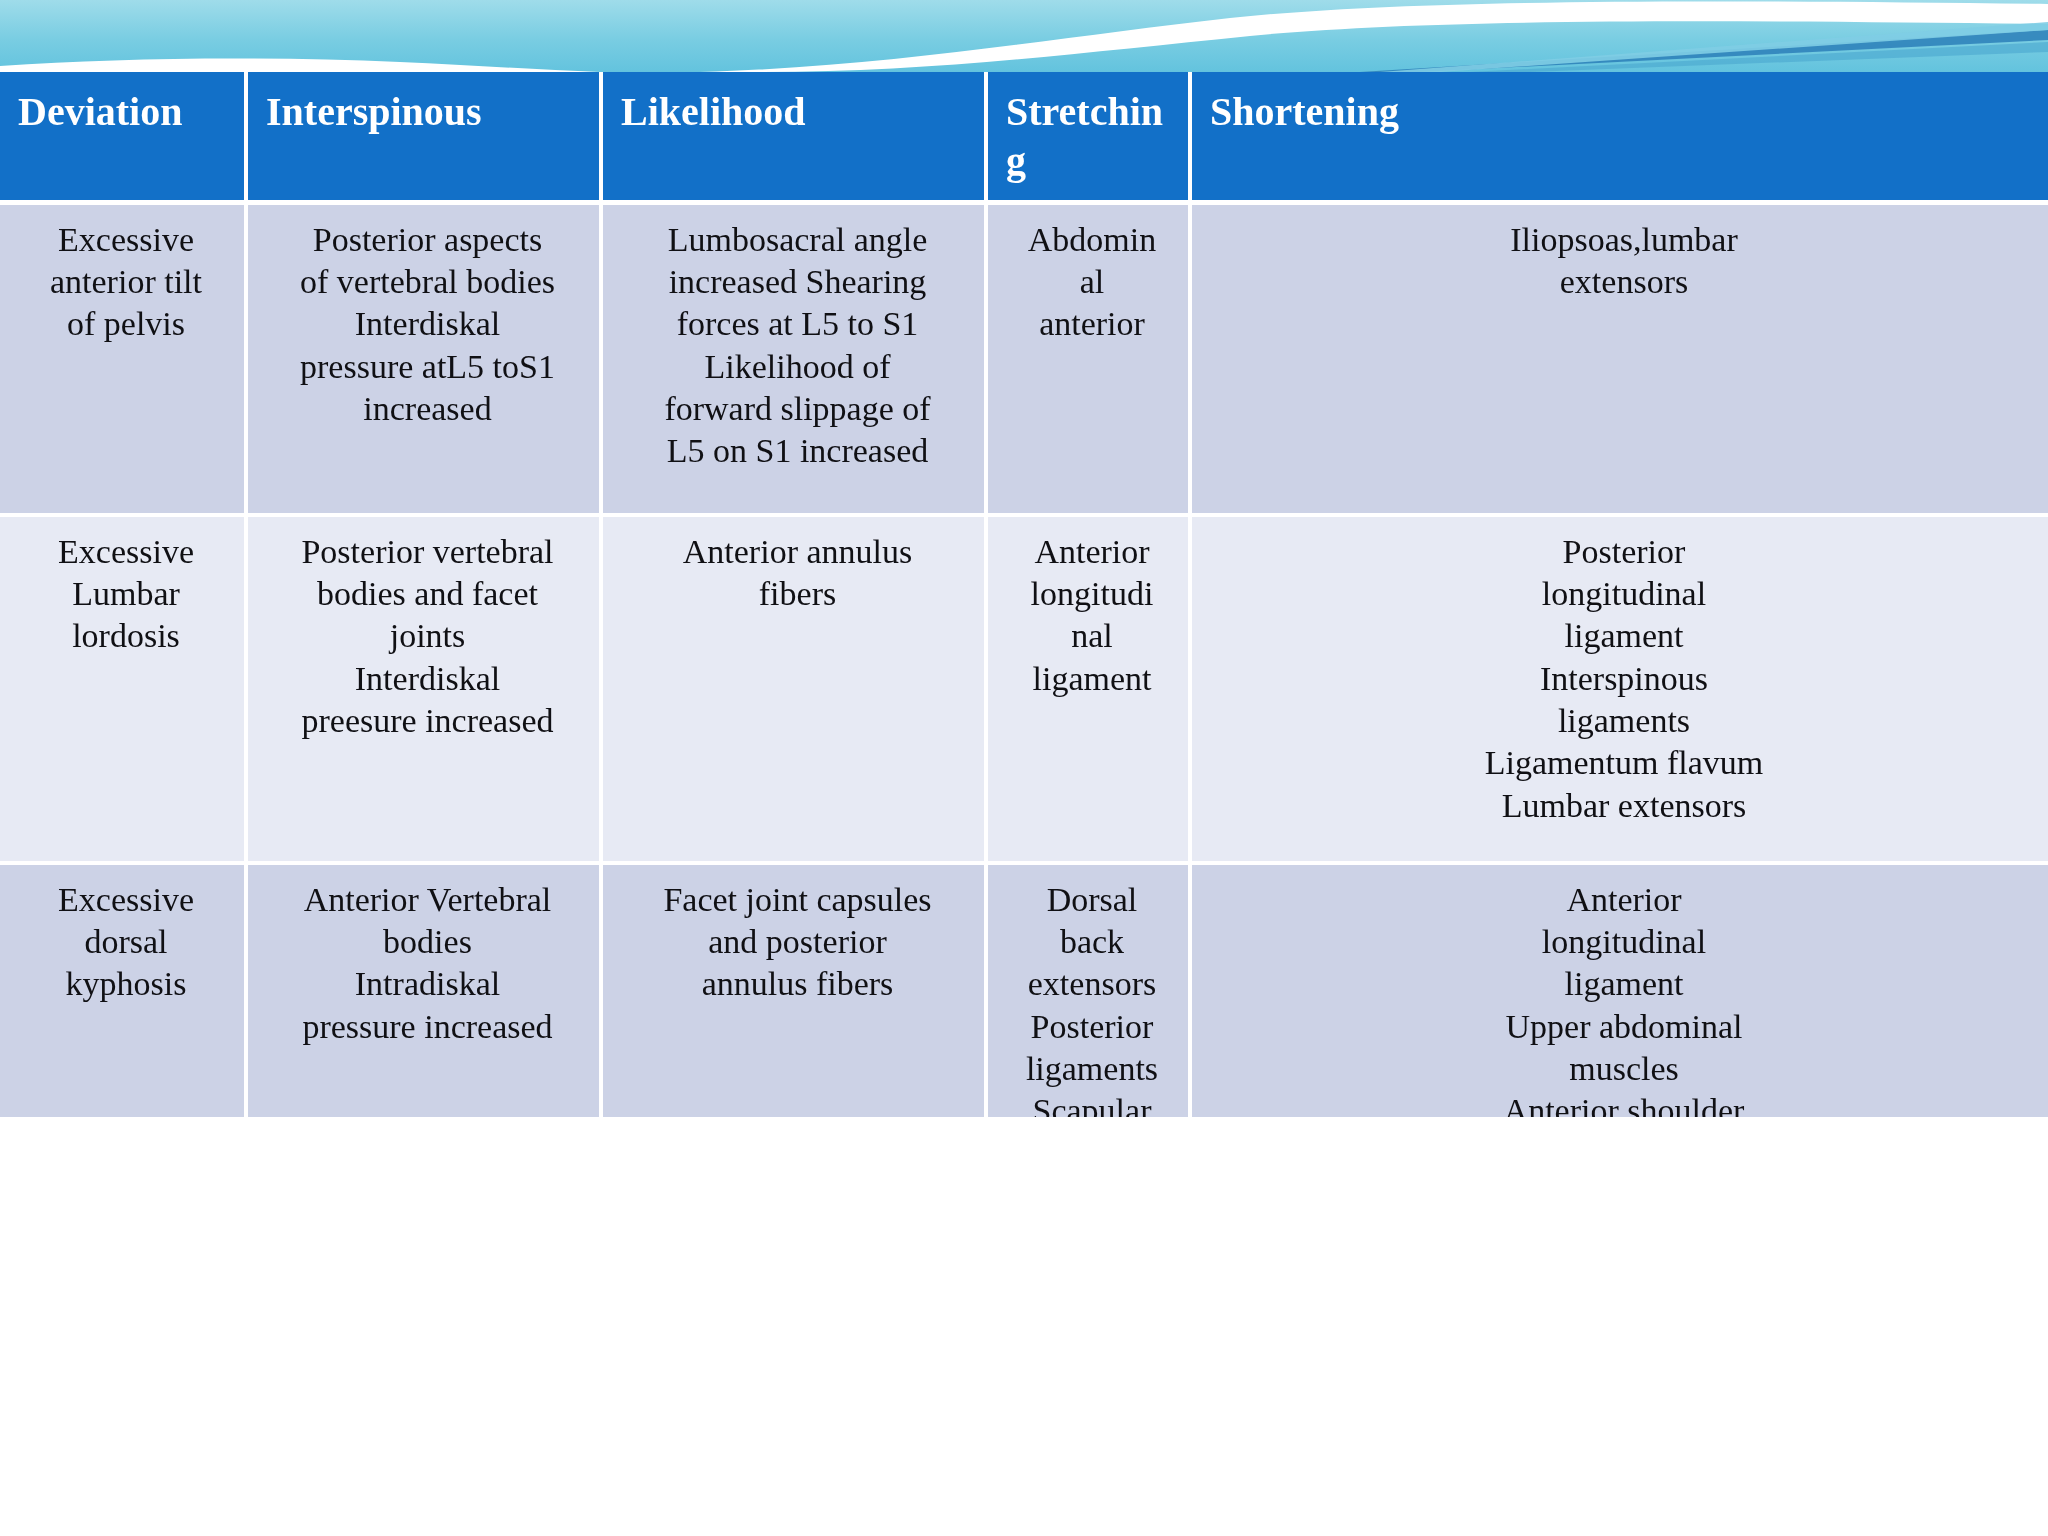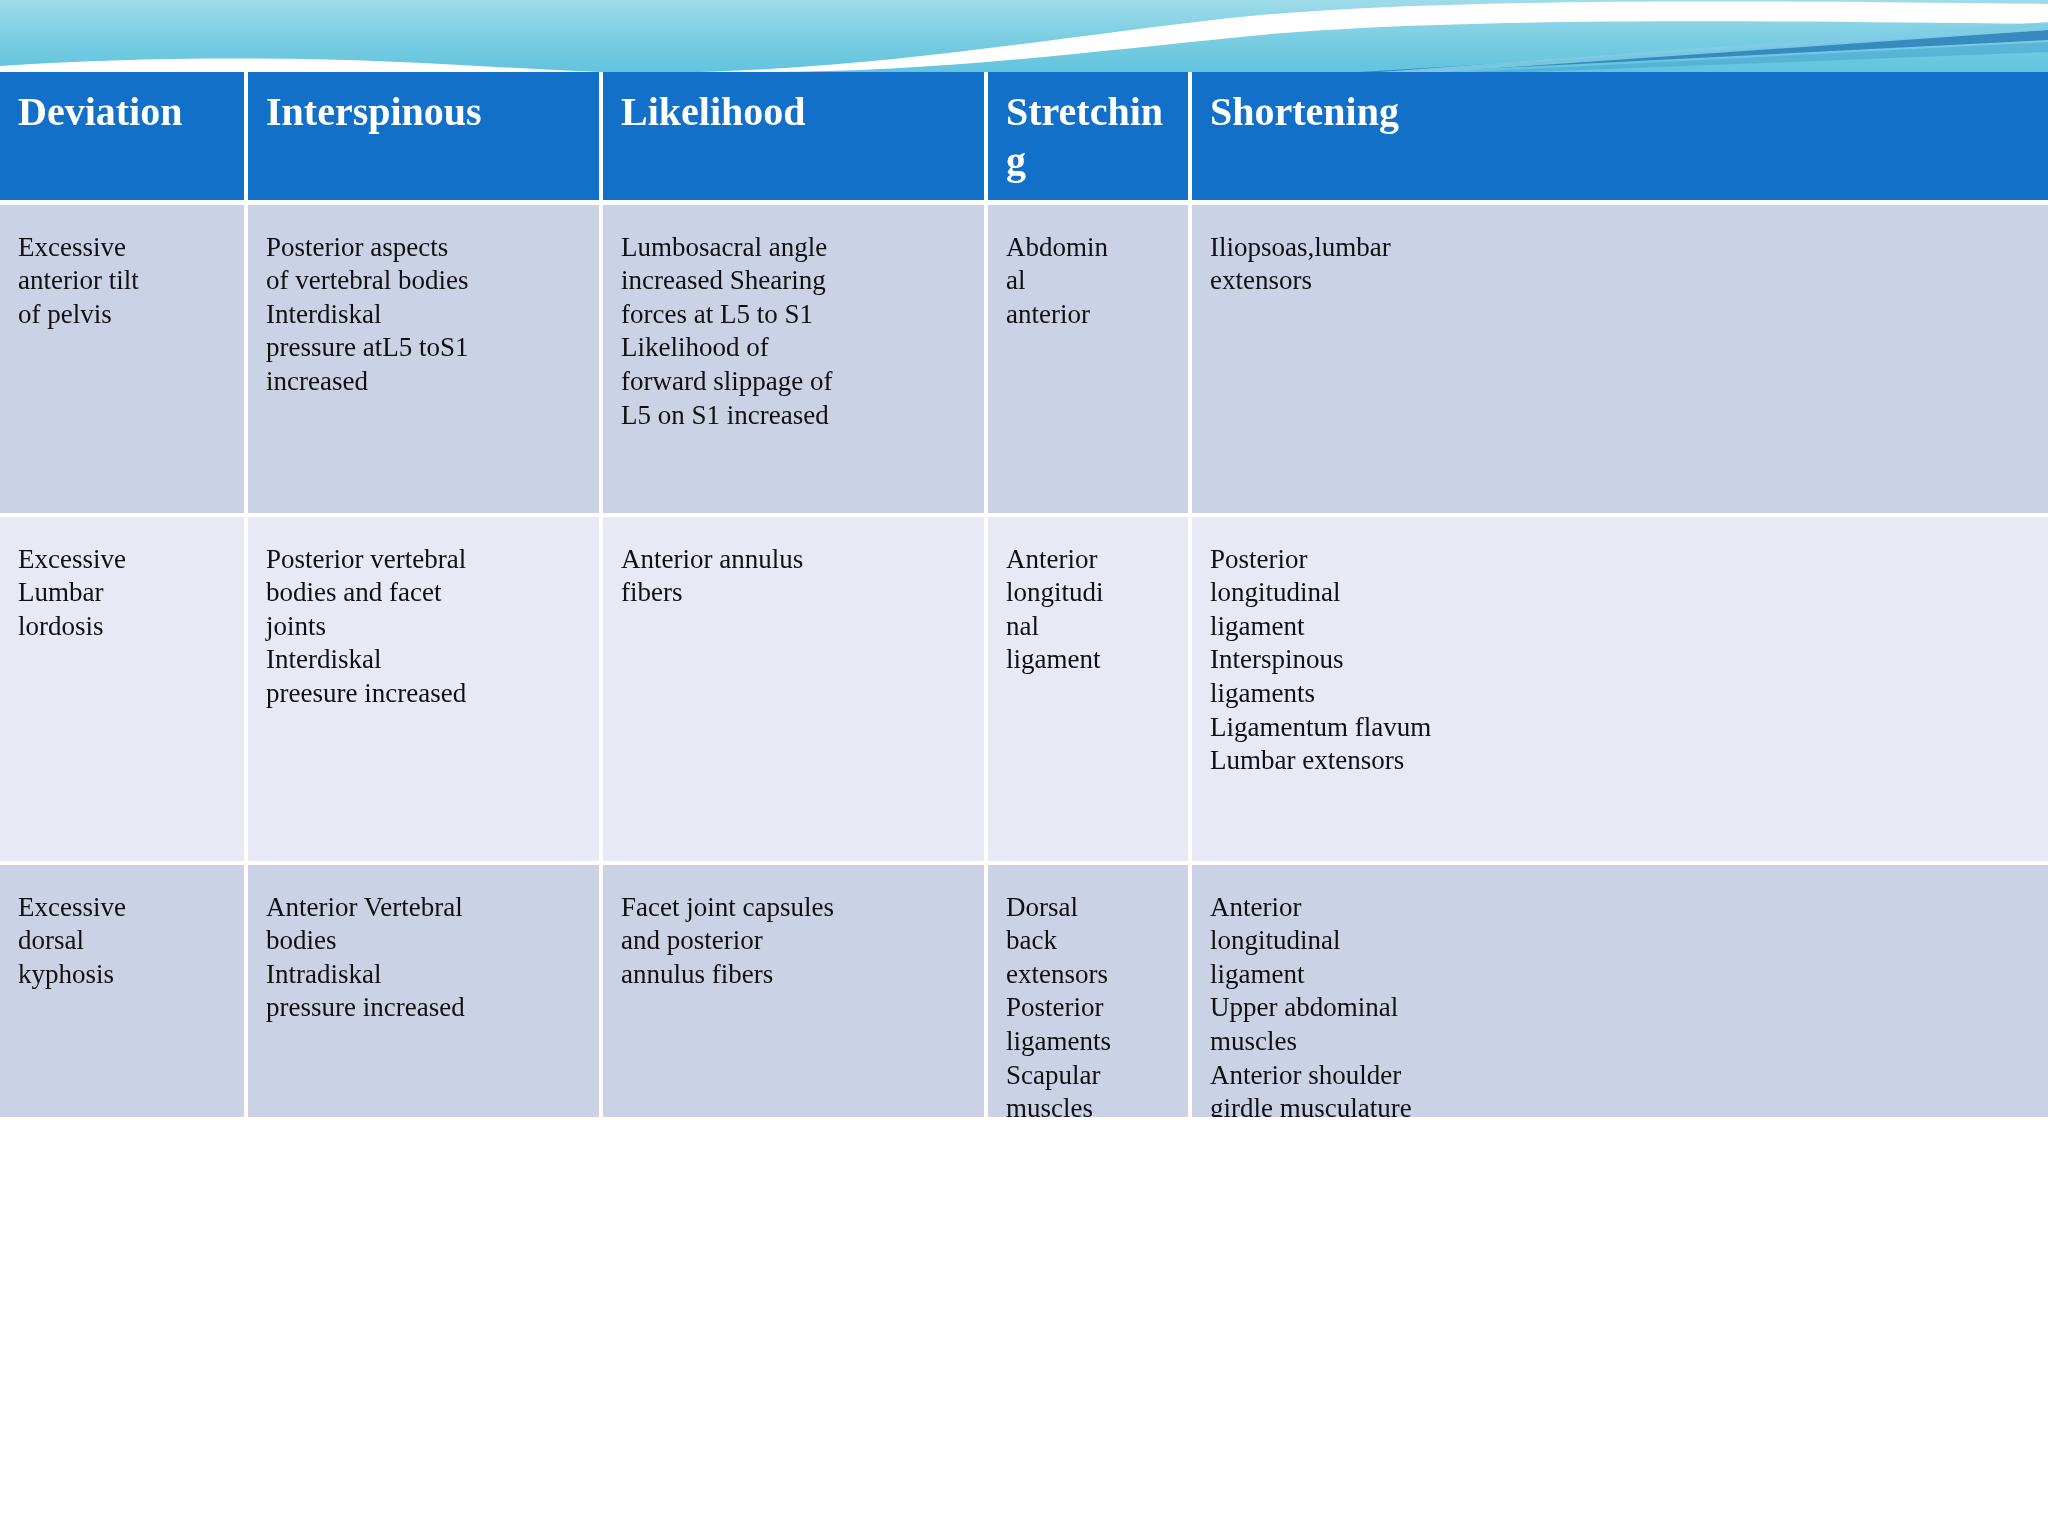--- a/index.html
+++ b/index.html
@@ -60,26 +60,26 @@
     border-right: 4px solid #ffffff;
     border-bottom: 5px solid #ffffff;
     height: 82px;
     box-sizing: border-box;
     white-space: pre-line;
     overflow: hidden;
   }
   #deviation-table th:last-child { border-right: none; }
 
   #deviation-table td {
-    font-size: 27px;
+    font-size: 34px;
     line-height: 1.245;
     color: #101014;
-    text-align: left;
+    text-align: center;
     vertical-align: top;
-    padding: 26px 10px 10px 18px;
+    padding: 14px 10px 10px 18px;
     border-right: 4px solid #ffffff;
     box-sizing: border-box;
     white-space: pre-line;
     overflow: hidden;
   }
   #deviation-table td:last-child { border-right: none; margin-top: 44px; }
 
   
   tr.band-dark td  { background: #ccd2e6; }
   tr.band-light td { background: #e7eaf4; }

